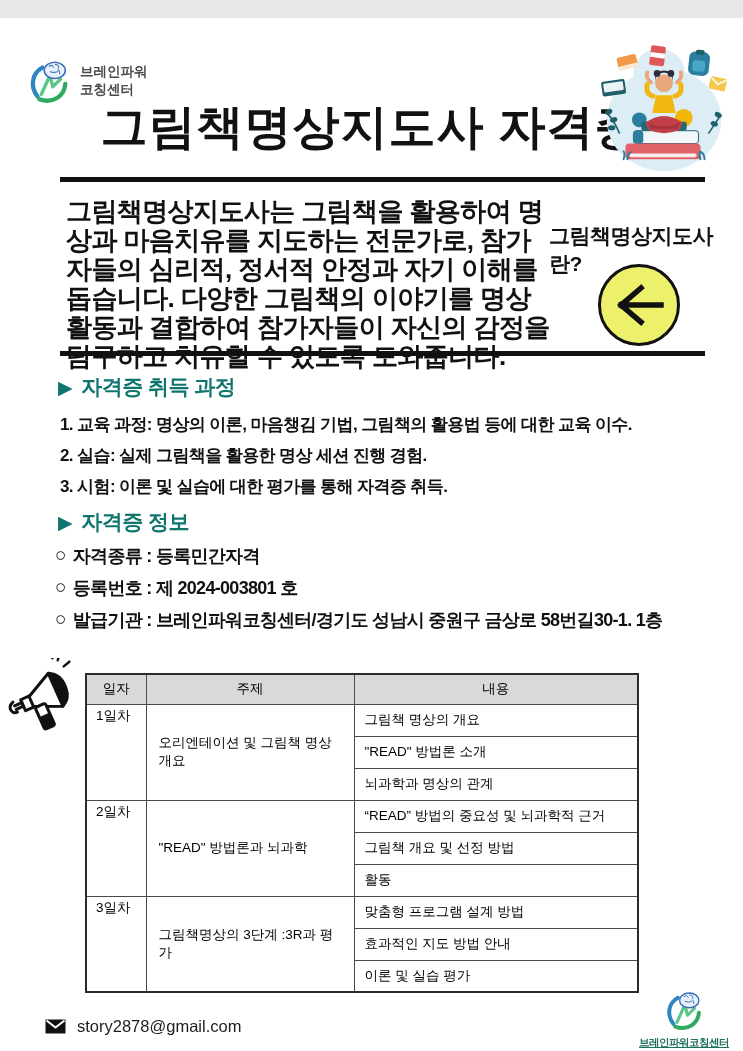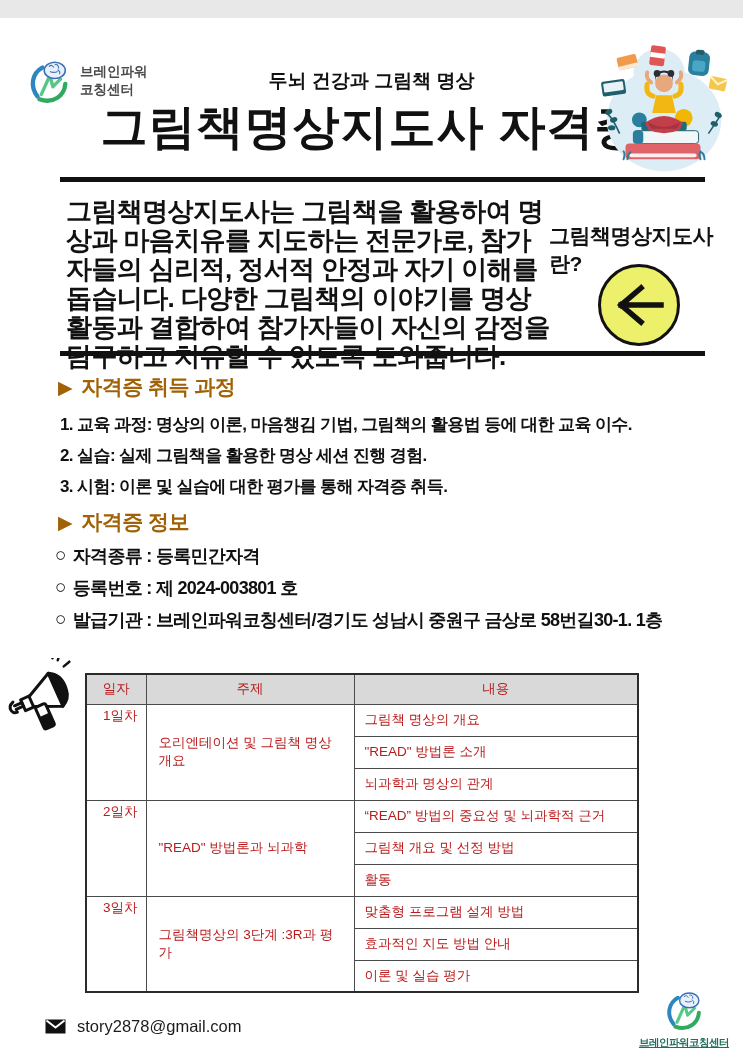--- a/index.html
+++ b/index.html
@@ -16,33 +16,33 @@
   .subtitle { position:absolute; left:0; right:0; top:50px; text-align:center; font-size:19px; font-weight:700; }
   .title { position:absolute; left:0; right:0; top:78px; text-align:center; font-size:47px; font-weight:800; letter-spacing:1px; }
   .illustration { position:absolute; left:590px; top:20px; width:148px; height:140px; }
   .rule { position:absolute; left:60px; width:645px; height:5px; background:#111; }
   .rule1 { top:159px; } .rule2 { top:333px; }
   
   .intro { position:absolute; left:66px; top:179px; width:488px; font-size:26px; font-weight:700; line-height:29px; letter-spacing:-0.6px; }
   .side-label { position:absolute; left:549px; top:204px; width:194px; font-size:21px; font-weight:700; letter-spacing:-0.5px; }
   .arrow-btn { position:absolute; left:598px; top:246px; width:82px; height:82px; background:#edf06a; border:3px solid #111; border-radius:50%; display:flex; align-items:center; justify-content:center; }
   
-  .sec-title { position:absolute; left:58px; font-size:21px; font-weight:800; color:#a16207; letter-spacing:-0.5px; }
+  .sec-title { position:absolute; left:58px; font-size:21px; font-weight:800; color:#0f766e; letter-spacing:-0.5px; }
   .sec-title .marker { margin-right:9px; font-size:19px; }
   .sec1-title { top:355px; } .sec2-title { top:490px; }
   .course-list { position:absolute; left:60px; top:391px; width:660px; font-size:17px; font-weight:700; line-height:31px; letter-spacing:-0.6px; }
   .info { position:absolute; left:55px; top:522px; width:672px; font-size:18px; font-weight:700; line-height:32px; letter-spacing:-0.7px; }
   .info .bullet { font-weight:400; font-size:19px; margin-right:7px; position:relative; top:-1px; }
   
   .table-wrap { position:absolute; left:85px; top:655px; }
-  table { border-collapse:collapse; table-layout:fixed; width:552px; font-size:13.5px; color:#b91c1c; border:2px solid #2b2b2b; }
+  table { border-collapse:collapse; table-layout:fixed; width:552px; font-size:13.5px; color:#000000; border:2px solid #2b2b2b; }
   th, td { border:1px solid #4a4a4a; }
   th { background:#d9d9d9; font-weight:400; height:30px; text-align:center; }
   td { height:32px; padding:2px 8px; text-align:left; }
-  td.day { vertical-align:top; padding-left:9px;text-align:right; }
+  td.day { vertical-align:top; padding-left:9px; }
   td.topic { vertical-align:middle; padding-left:12px; }
   td.content { vertical-align:middle; padding-left:10px; }
   col.c-day { width:60px; } col.c-topic { width:208px; } col.c-content { width:284px; }
   .megaphone { position:absolute; left:6px; top:640px; width:76px; height:100px; }
   
   .footer-email { position:absolute; left:45px; top:999px; display:flex; align-items:center; gap:11px; font-size:16.5px; color:#1c1c1c; }
   .footer-logo { position:absolute; left:632px; top:971px; width:104px; text-align:center; }
   .footer-logo svg { width:42px; height:42px; }
   .logo-caption { font-size:10.5px; font-weight:700; color:#1e6f5c; margin-top:1px; letter-spacing:-0.5px;text-decoration:underline; }
 </style>
@@ -58,21 +58,20 @@
       <path d="M16 38 L25 18 L28 30 L36 22" fill="none" stroke="#57c785" stroke-width="3.5" stroke-linecap="round" stroke-linejoin="round"></path>
       <ellipse cx="30" cy="13" rx="11" ry="8.5" fill="#e8f0fb" stroke="#3a6fb5" stroke-width="1.6"></ellipse>
       <path d="M24 9 q3 -3 5 1 M30 7 q4 -1 4 4 M25 14 q4 2 8 0 M33 12 q3 2 2 5" fill="none" stroke="#3a6fb5" stroke-width="1.1"></path>
     </svg>
     <div class="logo-text">
       <div>브레인파워</div>
       <div>코칭센터</div>
     </div>
   </div>
 
-  <div class="subtitle">두뇌 건강과 그림책 명상</div>
   <div class="title">그림책명상지도사 자격증</div>
 
   <svg class="illustration" viewBox="0 0 150 140">
     <ellipse cx="75" cy="82" rx="58" ry="52" fill="#dcedf5"></ellipse>
     <ellipse cx="70" cy="34" rx="26" ry="24" fill="#dcedf5"></ellipse>
 
     <g transform="rotate(-14 38 24)">
         <rect x="28" y="17" width="20" height="13" rx="2" fill="#f2994a"></rect>
         <rect x="28" y="26" width="20" height="4" rx="1" fill="#fde9d3"></rect>
       </g>

